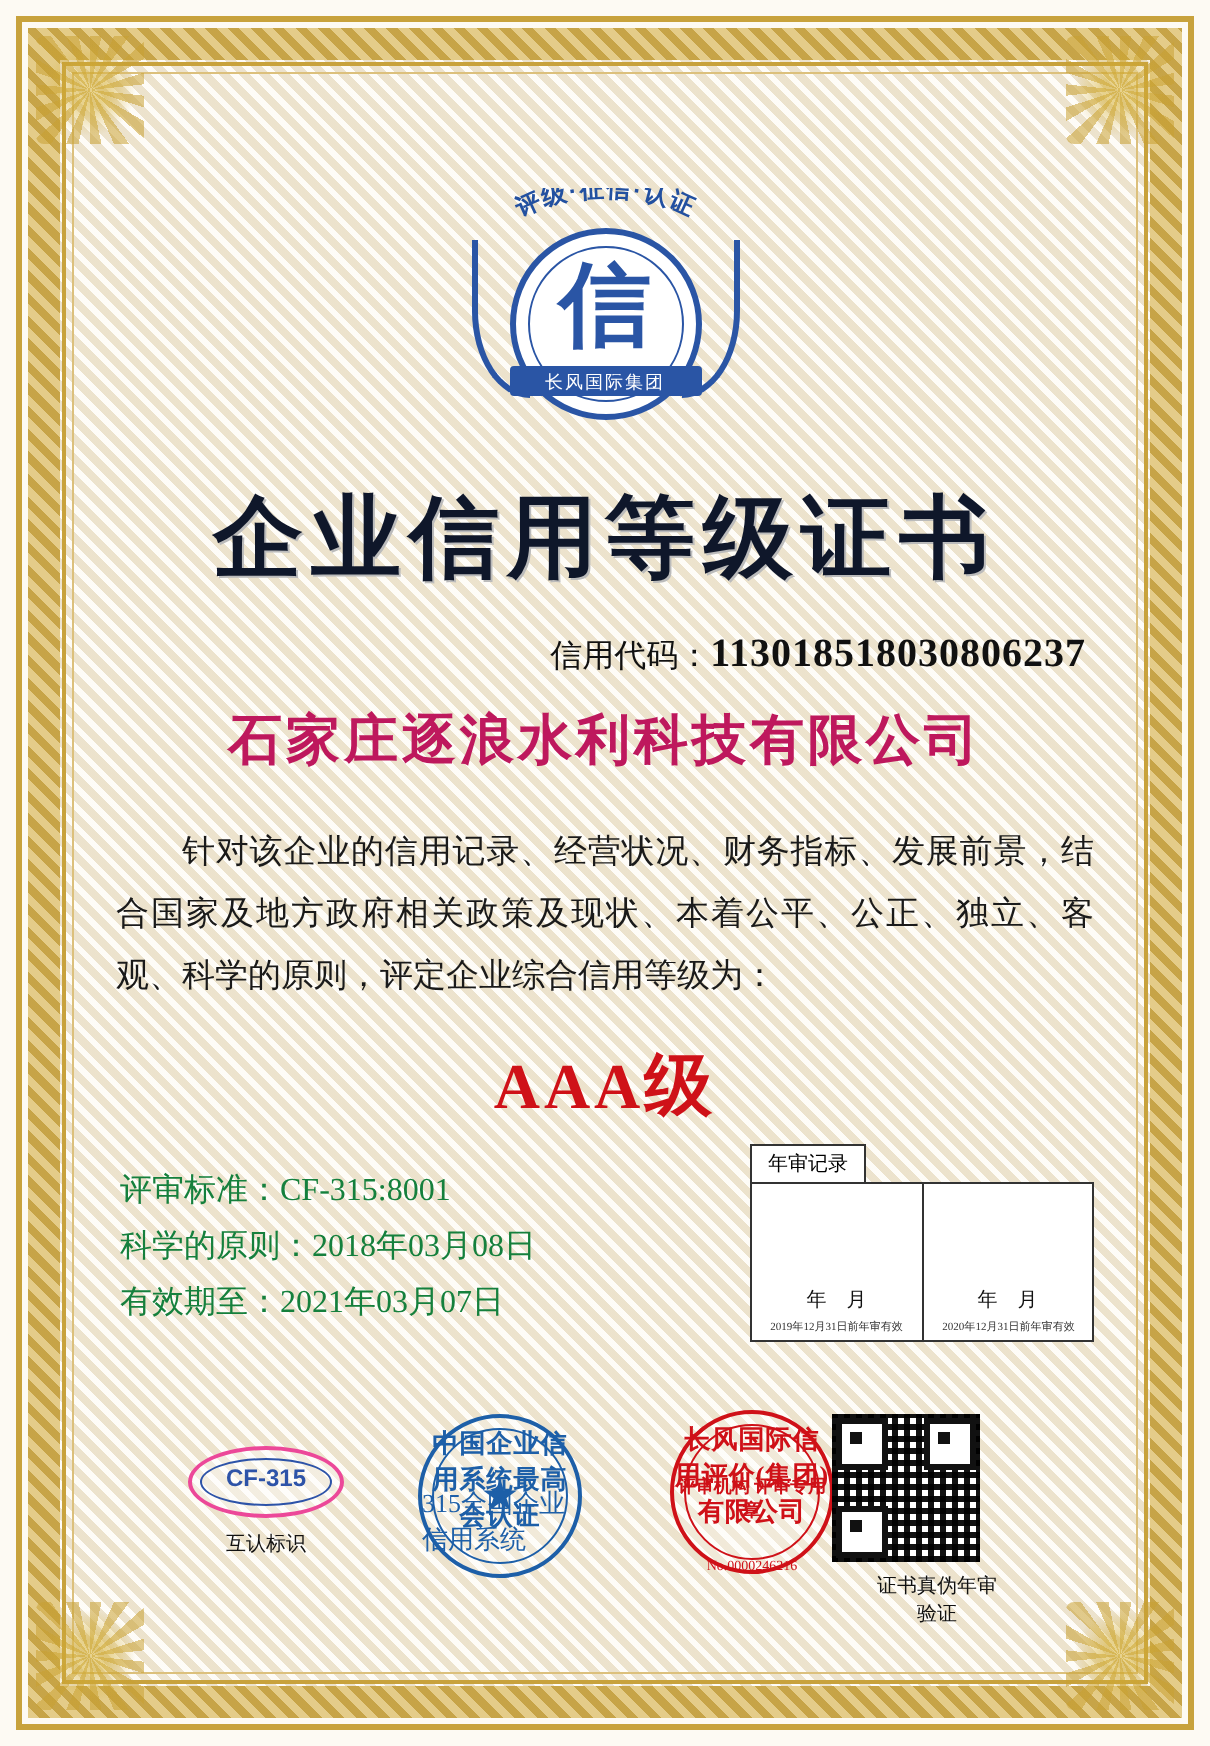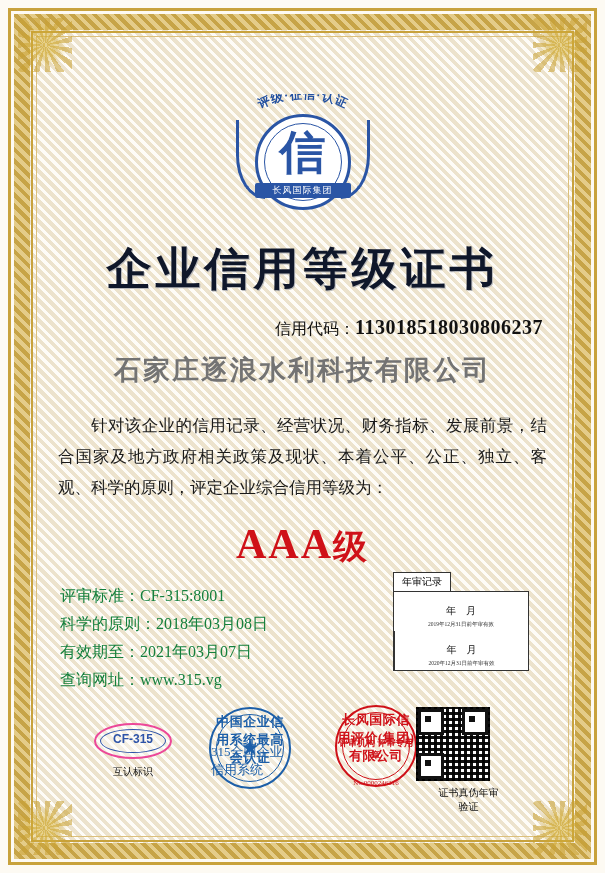--- a/index.html
+++ b/index.html
@@ -152,21 +152,21 @@
   }
   .emblem-band {
     position: absolute;
     left: 50%;
     transform: translateX(-50%);
     bottom: 9px;
     width: 96px;
     height: 15px;
     background: #2a55a5;
     color: #fff;
-    font-family: Liberation Mono, monospace;
+    font-family: Liberation Sans, sans-serif;
     font-size: 9px;
     letter-spacing: 1px;
     text-align: center;
     line-height: 17px;
     border-radius: 2px;
   }
   .wheat {
     position: absolute;
     top: 26px;
     width: 26px;
@@ -203,21 +203,21 @@
   .credit-code b { font-size: 20px; letter-spacing: 0.5px; }
 
   .company-name {
     position: absolute;
     top: 308px;
     left: 0; right: 0;
     text-align: center;
     font-size: 27px;
     font-weight: bold;
     letter-spacing: 2px;
-    color: #737373;
+    color: #be185d;
   }
 
   .paragraph {
     position: absolute;
     top: 366px;
     left: 14px;
     right: 14px;
     font-size: 16.5px;
     line-height: 31px;
     color: #1a1a1a;
@@ -228,60 +228,59 @@
   .grade {
     position: absolute;
     top: 476px;
     left: 0; right: 0;
     text-align: center;
     color: #cf1118;
     font-weight: bold;
     letter-spacing: 2px;
   }
   .grade .aaa {
-    font-size: 42px;
+    font-size: 32px;
     font-family: "Liberation Serif", serif;
   }
   .grade .ji {
     font-size: 34px;
   }
 
   .details {
     position: absolute;
     top: 538px;
     left: 16px;
     font-size: 16px;
     line-height: 28px;
     color: #15803d;
   }
   .details div { white-space: nowrap; }
 
   
   .review-box {
     position: absolute;
     top: 528px;
-    right: 32px;
-    width: 136px;
+    right: 14px;
+    width: 172px;
   }
   .review-title {
     font-size: 10px;
     border: 1px solid #333;
     border-bottom: none;
     padding: 2px 4px;
     width: 58px;
     box-sizing: border-box;
     text-align: center;
     background: #fff;
   }
   .review-grid {
     display: flex;
     border: 1px solid #333;
     height: 78px;
     background: #fff;
-    flex-direction: column;
   }
   .review-cell {
     flex: 1 1 50%;
     position: relative;
   }
   .review-cell + .review-cell { border-left: 1px solid #333; }
   .review-cell .ym {
     position: absolute;
     bottom: 13px;
     left: 0; right: 0;
@@ -469,21 +468,20 @@
     <div class="paragraph">针对该企业的信用记录、经营状况、财务指标、发展前景，结合国家及地方政府相关政策及现状、本着公平、公正、独立、客观、科学的原则，评定企业综合信用等级为：</div>
 
     <div class="grade">
       <span class="aaa">AAA</span><span class="ji">级</span>
     </div>
 
     <div class="details">
       <div>评审标准：CF-315:8001</div>
       <div>科学的原则：2018年03月08日</div>
       <div>有效期至：2021年03月07日</div>
-      <div>查询网址：www.315.vg</div>
     </div>
 
     <div class="review-box">
       <div class="review-title">年审记录</div>
       <div class="review-grid">
         <div class="review-cell">
           <div class="ym">年　月</div>
           <div class="note">2019年12月31日前年审有效</div>
         </div>
         <div class="review-cell">

